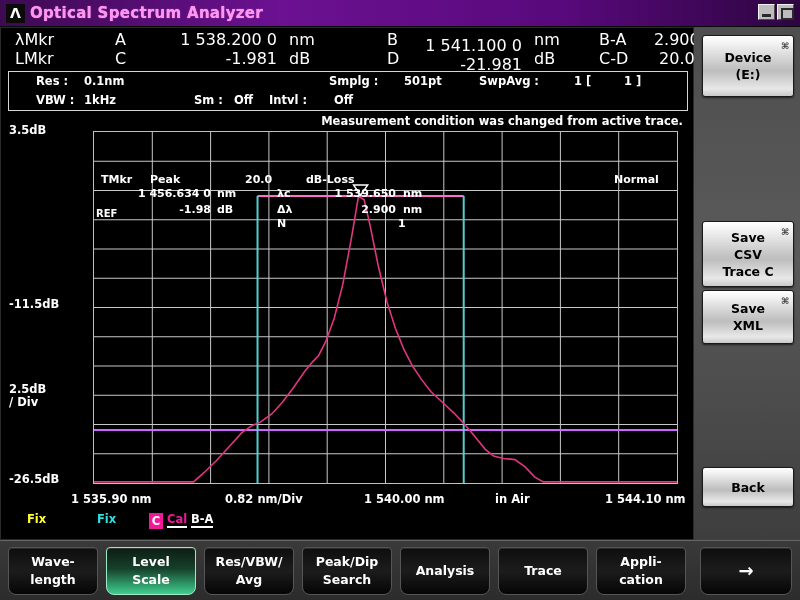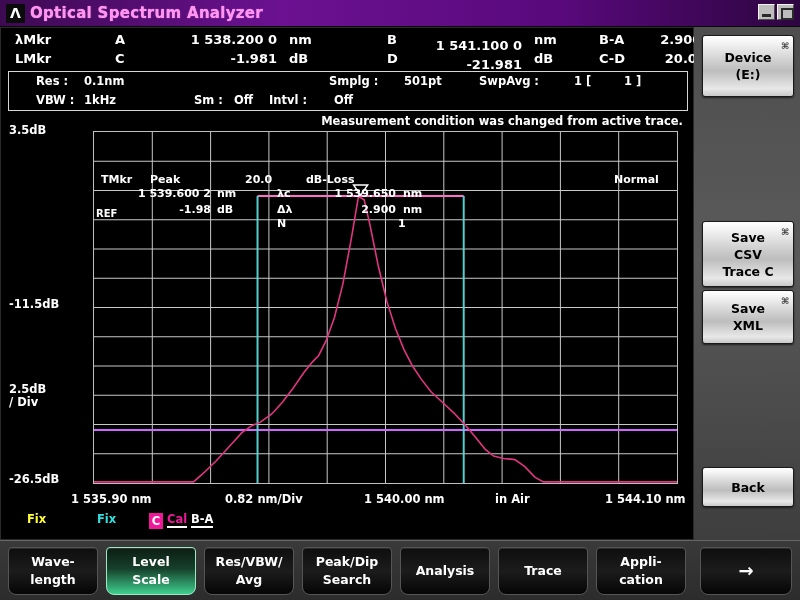--- a/index.html
+++ b/index.html
@@ -46,21 +46,21 @@
 
   
   .screen {
     position: absolute; left: 0; top: 27px; width: 694px; height: 513px;
     background: #000000; border: 1px solid #2a2a2a;
   }
 
   
   .mkr {
     position: absolute; left: 6px; top: 2px; width: 682px; height: 38px;
-    color: #ffffff; font-size: 13px; font-weight: bold;
+    color: #ffffff; font-size: 16px; font-weight: normal;
     font-family: "DejaVu Sans", sans-serif;
   }
   .mkr-row { position: relative; height: 19px; line-height: 19px; }
   .mk-label { position: absolute; left: 8px; }
   .mk-tr    { position: absolute; left: 108px; }
   .mk-val   { position: absolute; left: 155px; width: 115px; text-align: right; }
   .mk-unit  { position: absolute; left: 282px; }
   .mk-label2{ position: absolute; left: 395px; }
   .mk-val2  { position: absolute; left: 430px; width: 115px; text-align: right; margin-top: 6px; }
   .mk-unit2 { position: absolute; left: 557px; }
@@ -286,21 +286,21 @@
           <line x1="369.707317073166" y1="64.11599999999999" x2="369.707317073166" y2="351" stroke="#59d9d9" stroke-width="2" opacity="0.95"></line>
           <path d="M0.00 349.83 L81.76 349.83 L99.54 349.83 L110.20 340.47 L122.29 328.77 L135.09 314.73 L147.88 300.69 L157.84 293.67 L166.37 290.16 L177.74 281.97 L188.41 270.27 L199.07 256.23 L210.45 239.85 L218.98 229.32 L224.67 223.47 L231.78 209.43 L240.31 186.03 L248.84 152.10 L257.37 106.47 L264.48 64.35 L270.17 67.86 L275.86 92.43 L284.39 134.55 L292.92 169.65 L301.45 196.56 L309.99 217.62 L318.52 234.00 L327.05 246.87 L337.00 259.74 L348.38 270.27 L359.75 280.80 L369.71 291.33 L379.66 303.03 L391.04 317.07 L399.57 324.09 L409.52 326.43 L420.90 327.60 L430.85 334.62 L440.80 345.15 L449.34 349.83 L462.13 349.83 L583.00 349.83" fill="none" stroke="#e0357f" stroke-width="1.6"></path>
           <polygon points="259.6158536585425,53.115999999999985 273.6158536585425,53.115999999999985 266.6158536585425,63.115999999999985" fill="#000" stroke="#ffffff" stroke-width="1.5"></polygon>
         </svg>
     </div>
     <div class="reflab">REF</div>
 
     <div class="tmkr">
       <span class="tk" style="left:8px;  top:2px">TMkr</span>
       <span class="tk" style="left:57px; top:2px">Peak</span>
-      <span class="tk" style="left:13px; top:16px;width:105px;text-align:right">1 539.600 2</span>
+      <span class="tk" style="left:13px; top:16px;width:105px;text-align:right">1 456.634 0</span>
       <span class="tk" style="left:124px;top:16px">nm</span>
       <span class="tk" style="left:13px; top:32px;width:105px;text-align:right">-1.98</span>
       <span class="tk" style="left:124px;top:32px">dB</span>
       <span class="tk" style="left:152px;top:2px;width:52px;">20.0</span>
       <span class="tk" style="left:213px;top:2px">dB-Loss</span>
       <span class="tk" style="left:184px;top:16px">λc</span>
       <span class="tk" style="left:215px;top:16px;width:88px;text-align:right">1 539.650</span>
       <span class="tk" style="left:310px;top:16px">nm</span>
       <span class="tk" style="left:184px;top:32px">Δλ</span>
       <span class="tk" style="left:215px;top:32px;width:88px;text-align:right">2.900</span>

